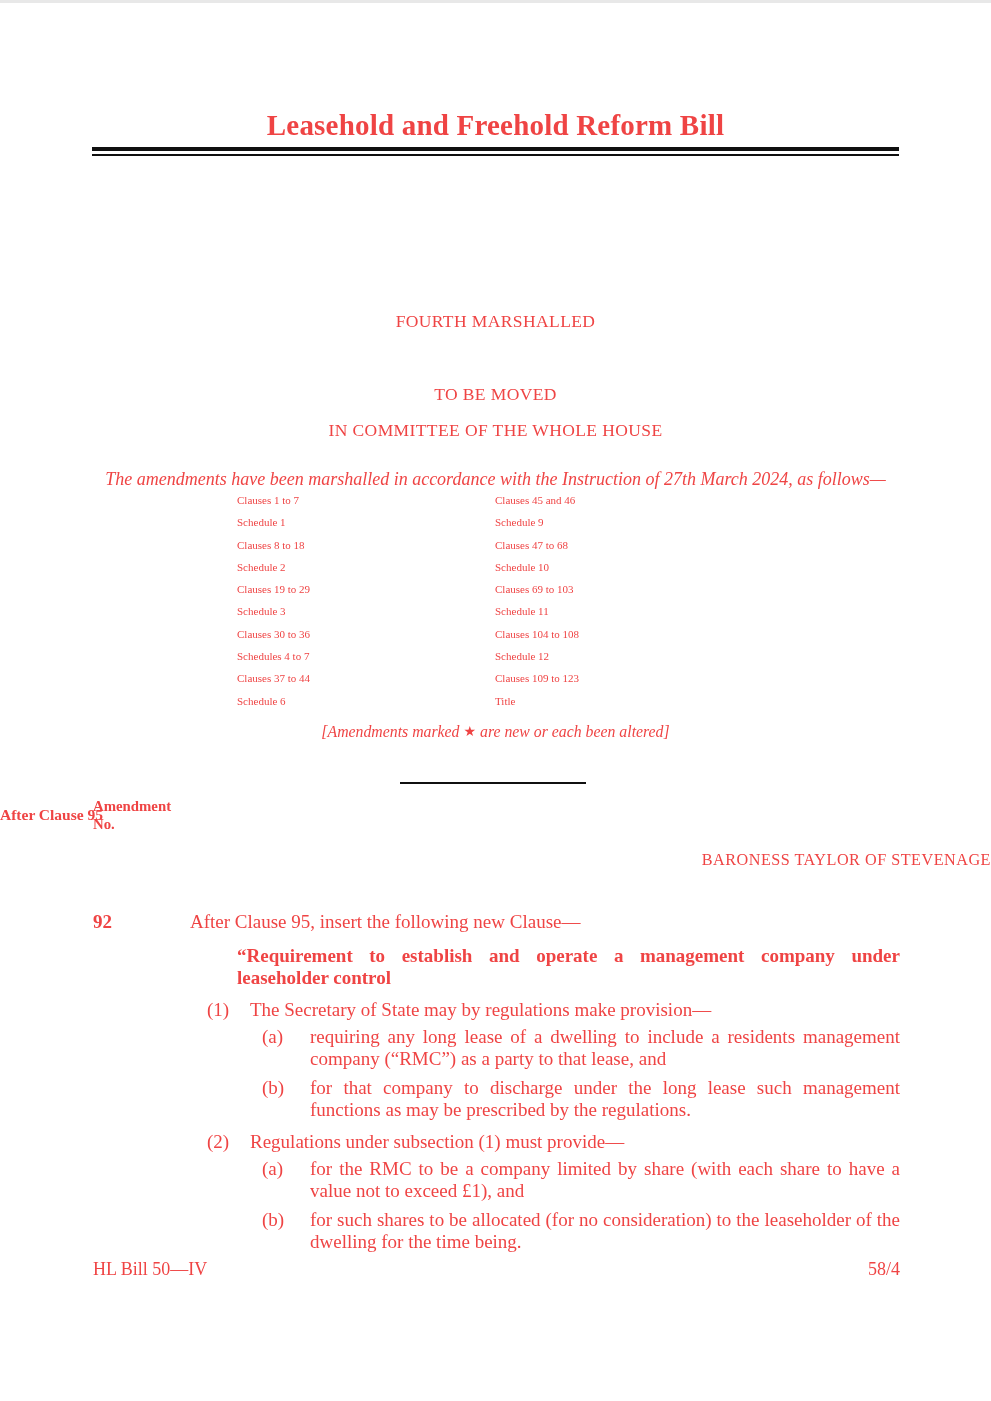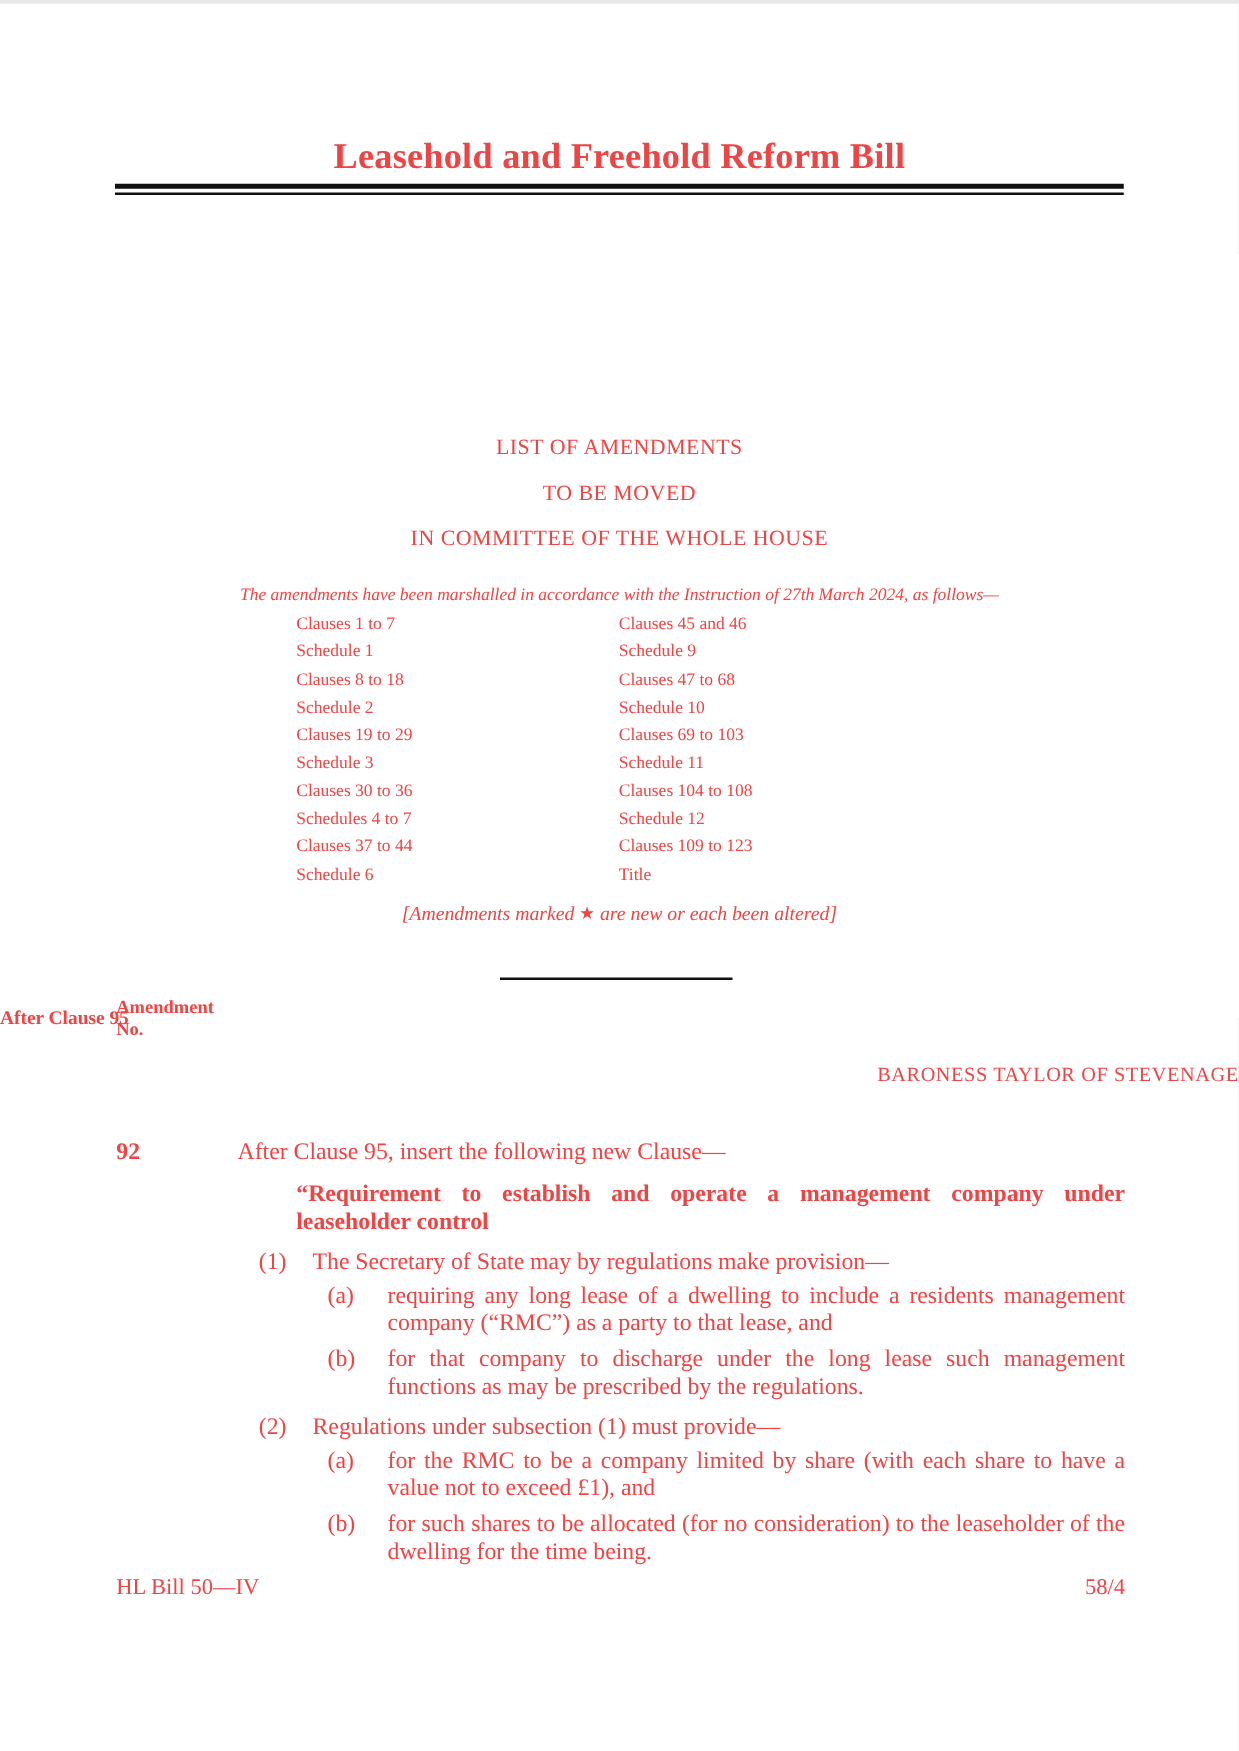--- a/index.html
+++ b/index.html
@@ -41,27 +41,27 @@
   .caps-1 { top: 308px; }
   .caps-2 { top: 344px; }
   .caps-3 { top: 381px; }
   .caps-4 { top: 417px; }
 
   .marshal-intro {
     position: absolute;
     top: 466px; left: 0; width: 100%;
     text-align: center;
     font-style: italic;
-    font-size: 14px;
+    font-size: 18px;
   }
 
   .marshal-list {
     position: absolute;
     top: 486px; left: 237px;
-    font-size: 14px;
+    font-size: 11px;
   }
   .marshal-row { line-height: 22.3px; white-space: nowrap; }
   .marshal-left { display: inline-block; width: 258px; }
   .marshal-right { display: inline-block; }
 
   .star-note {
     position: absolute;
     top: 720px; left: 0; width: 100%;
     text-align: center;
     font-size: 15.8px;
@@ -136,21 +136,21 @@
   }
 </style>
 </head>
 <body>
 
 <div class="page">
 
   <h1 class="bill-title">Leasehold and Freehold Reform Bill</h1>
   <div class="title-rule"></div>
 
-  <div class="caps-line caps-2">LIST OF AMENDMENTS</div>
+  <div class="caps-line caps-1">FOURTH MARSHALLED</div>
   <div class="caps-line caps-3">TO BE MOVED</div>
   <div class="caps-line caps-4">IN COMMITTEE OF THE WHOLE HOUSE</div>
 
   <div class="marshal-intro">The amendments have been marshalled in accordance with the Instruction of 27th March 2024, as follows—</div>
 
   <div class="marshal-list">
     <div class="marshal-row">
       <span class="marshal-left">Clauses 1 to 7</span><span class="marshal-right">Clauses 45 and 46</span>
     </div>
     <div class="marshal-row">

